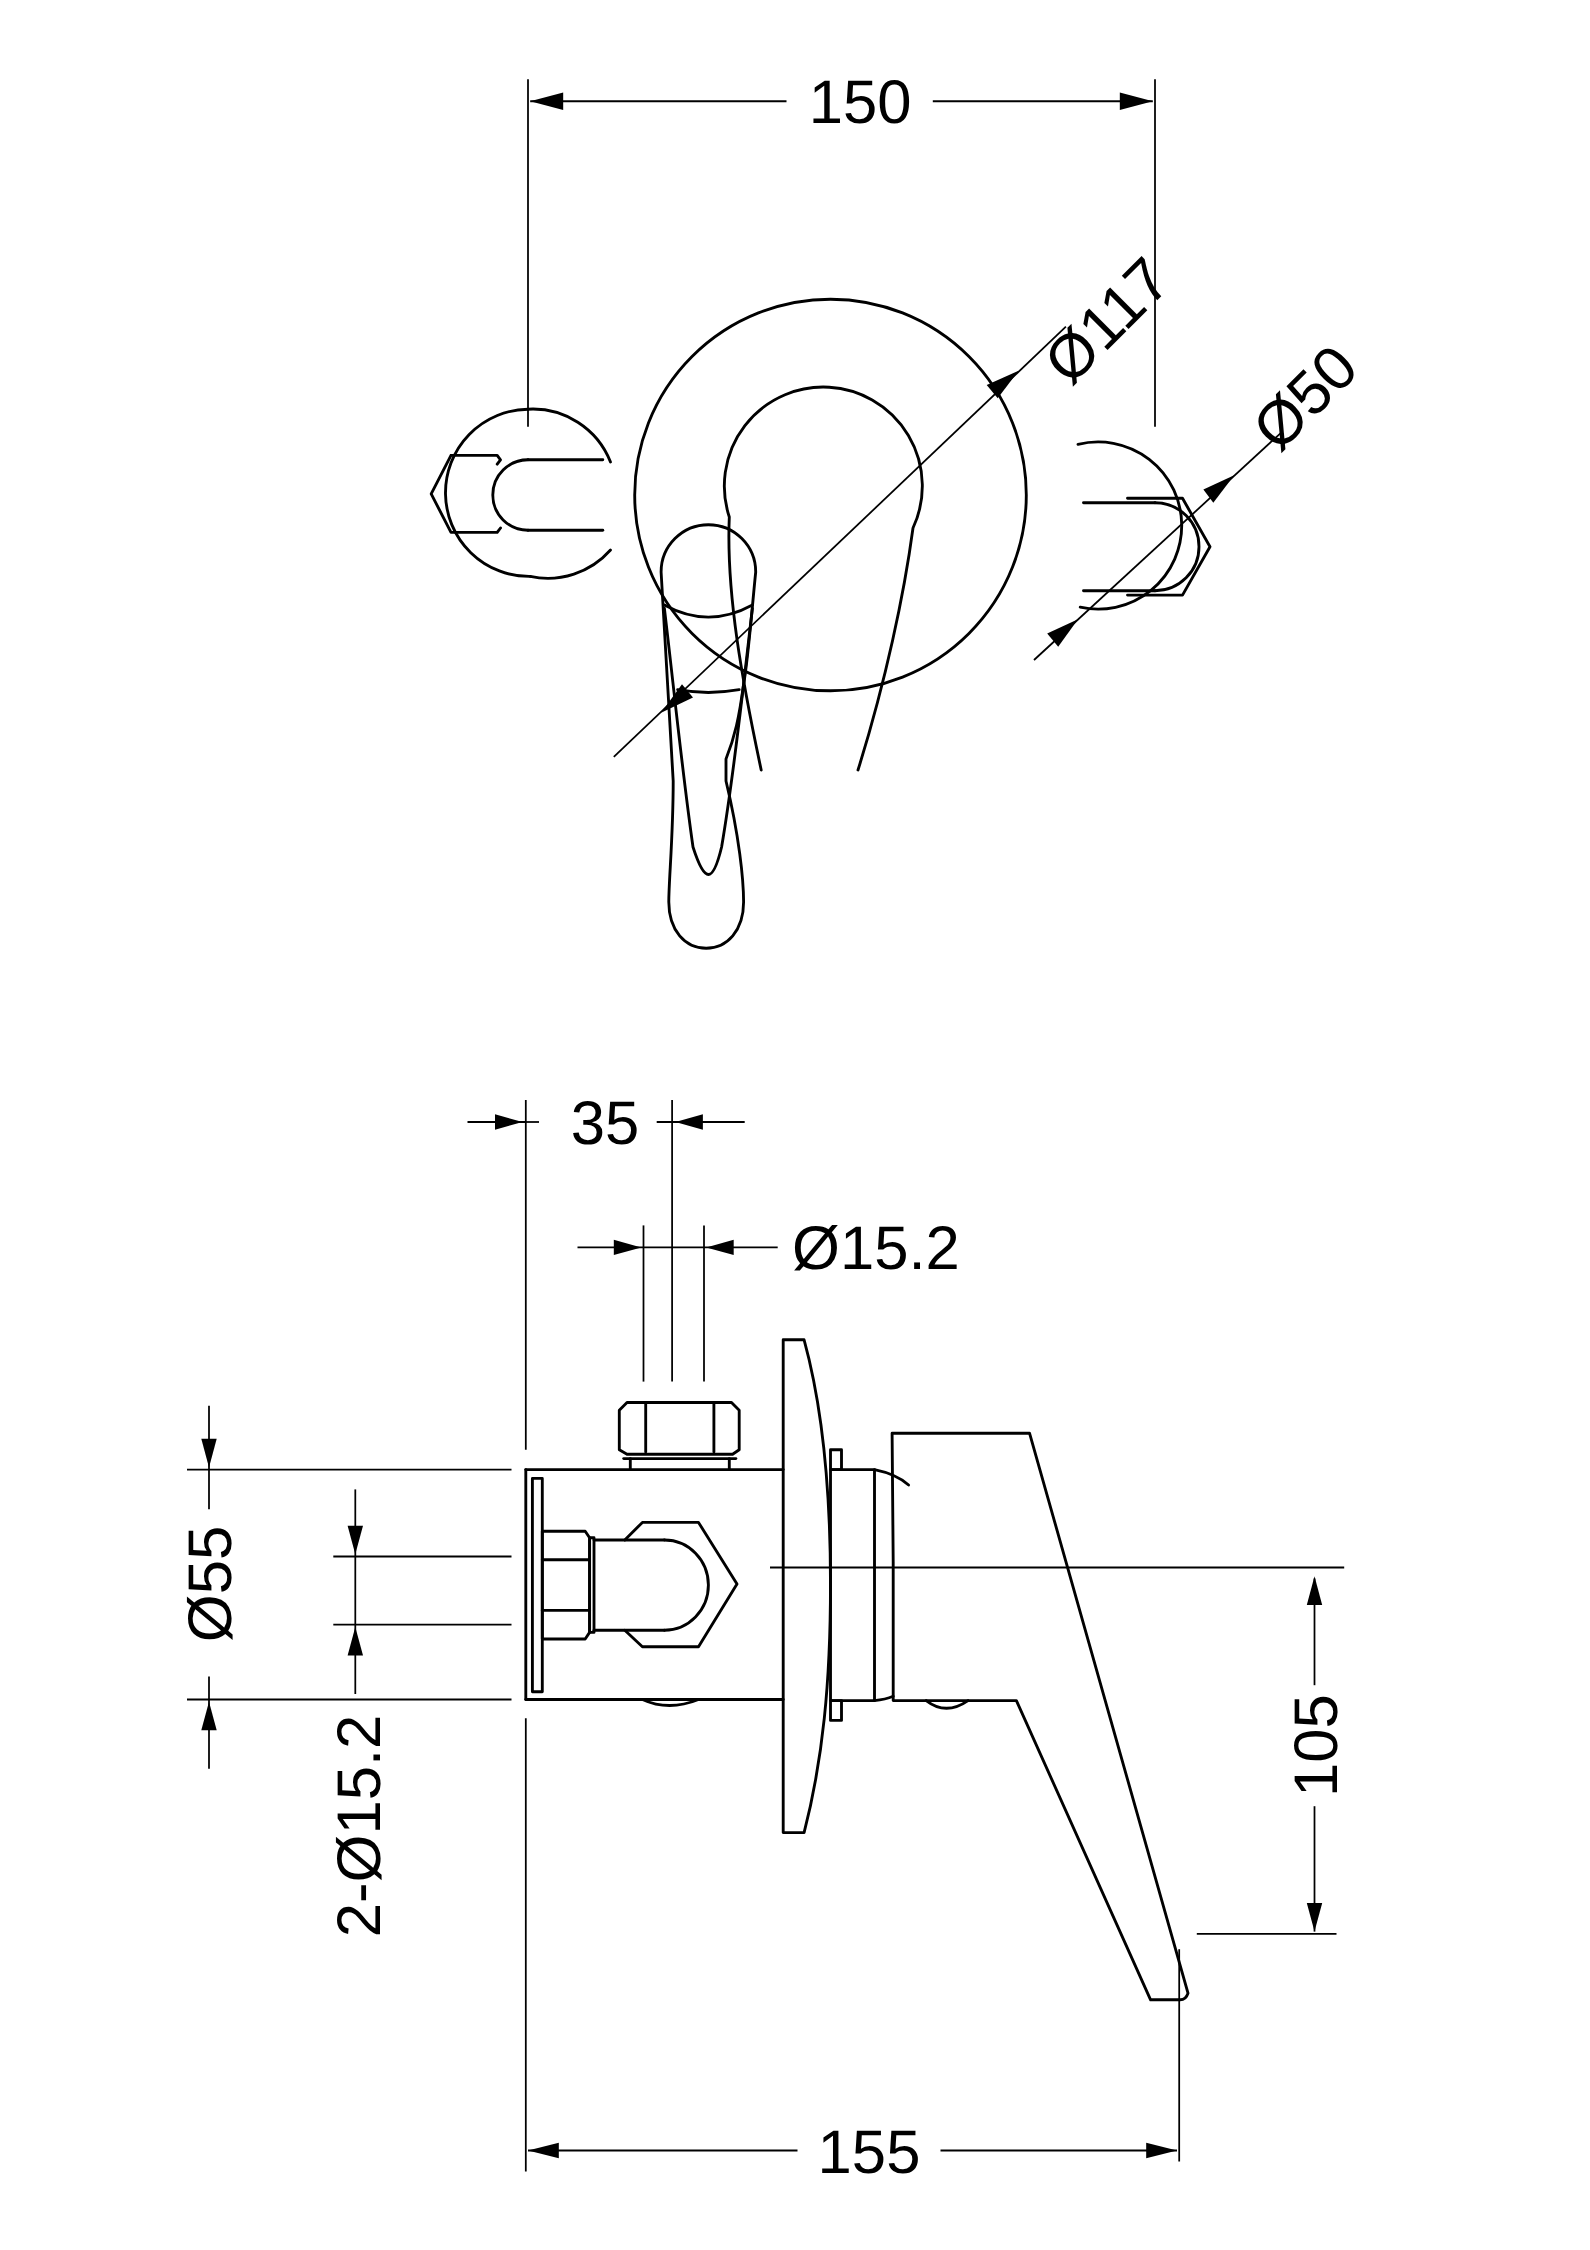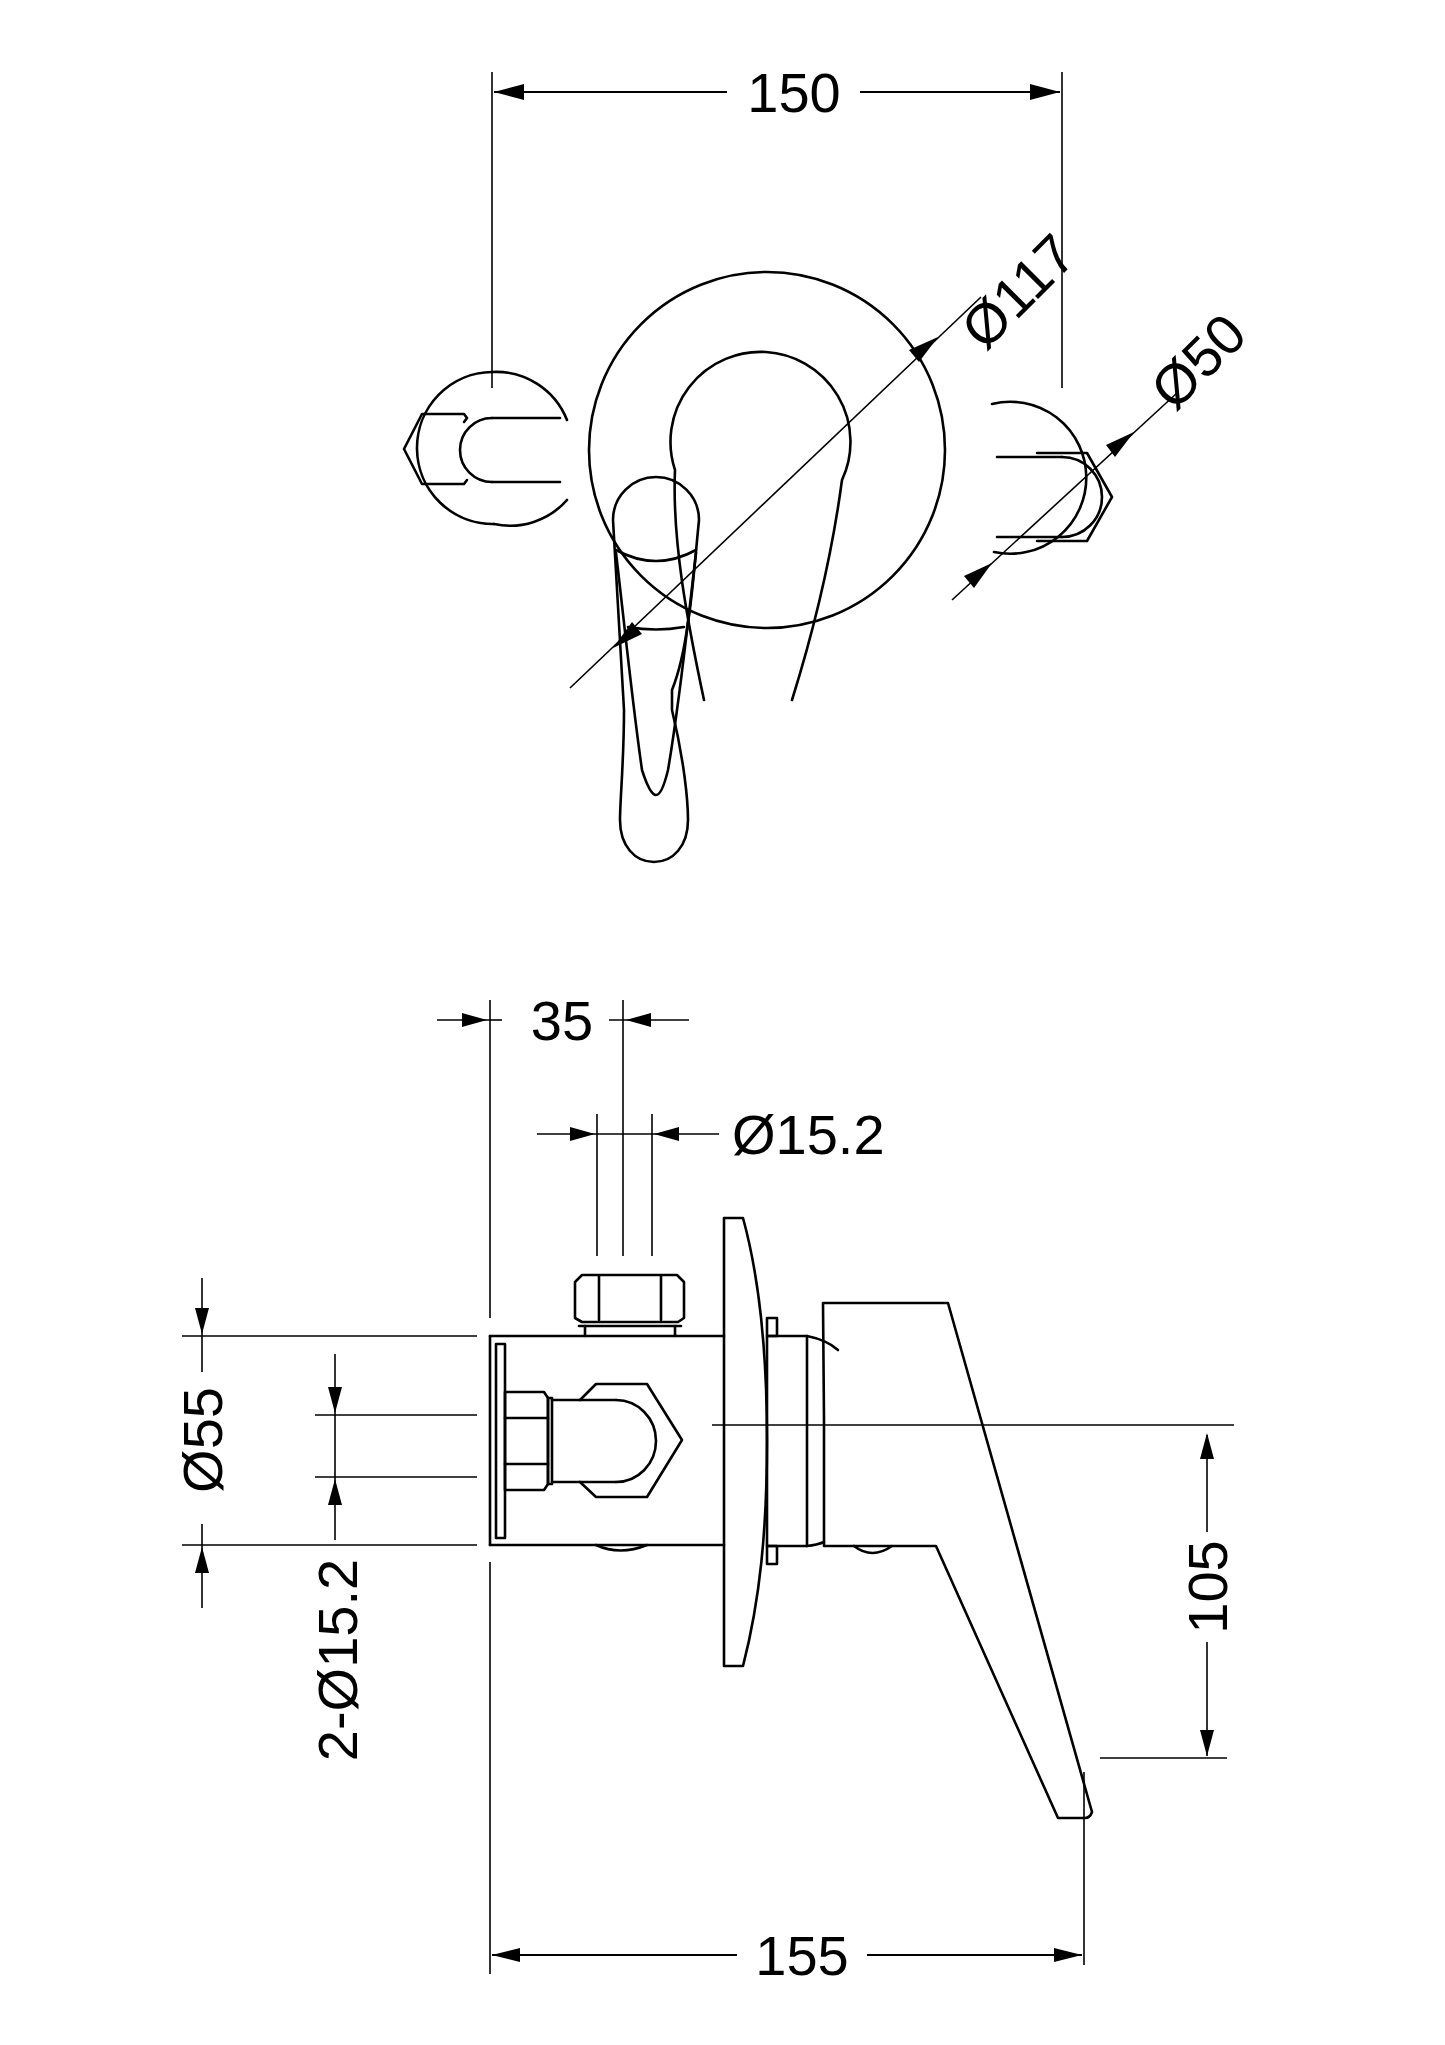--- a/index.html
+++ b/index.html
@@ -1,17 +1,17 @@
 <!DOCTYPE html>
 <html><head>
 <meta charset="utf-8">
 <style>
   html, body { margin: 0; padding: 0; background: #ffffff; }
   body { width: 1445px; height: 2045px; overflow: hidden; }
-  #drawing { position: absolute; left: 12px; top: 0; width: 1217px; height: 2045px; }
+  #drawing { position: absolute; left: 0; top: 0; width: 1217px; height: 2045px; }
   svg { display: block; }
   .part { fill: none; stroke: #000; stroke-width: 2.6; stroke-linejoin: round; stroke-linecap: round; }
   .thin { fill: none; stroke: #000; stroke-width: 1.6; }
   .dim { fill: none; stroke: #000; stroke-width: 1.8; }
   .arrow { fill: #000; stroke: none; }
   .dimtext { font-family: "Liberation Sans", "DejaVu Sans", sans-serif; font-size: 56px; fill: #000; }
 </style>
 </head>
 <body>
 

